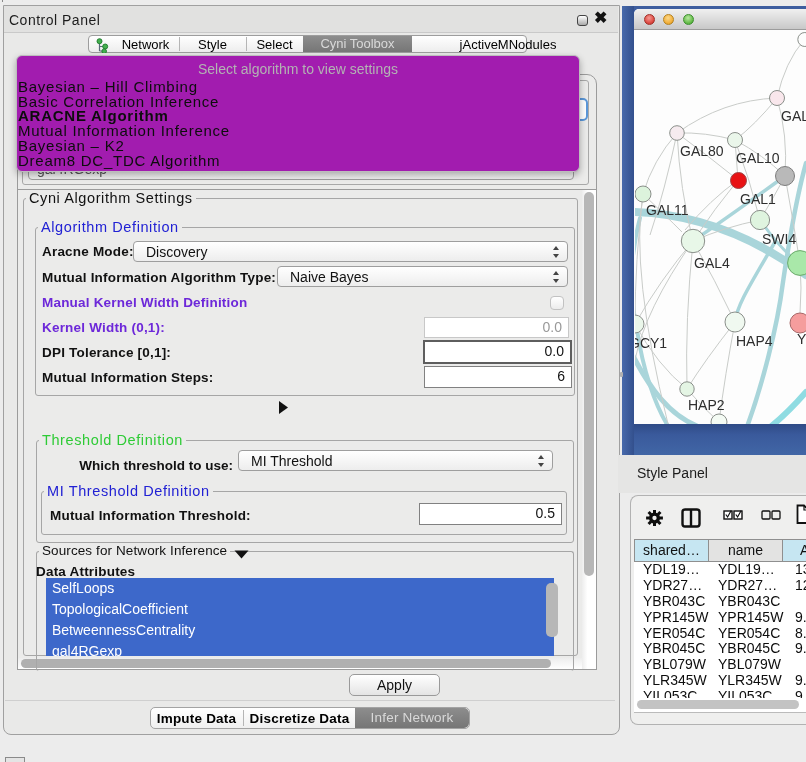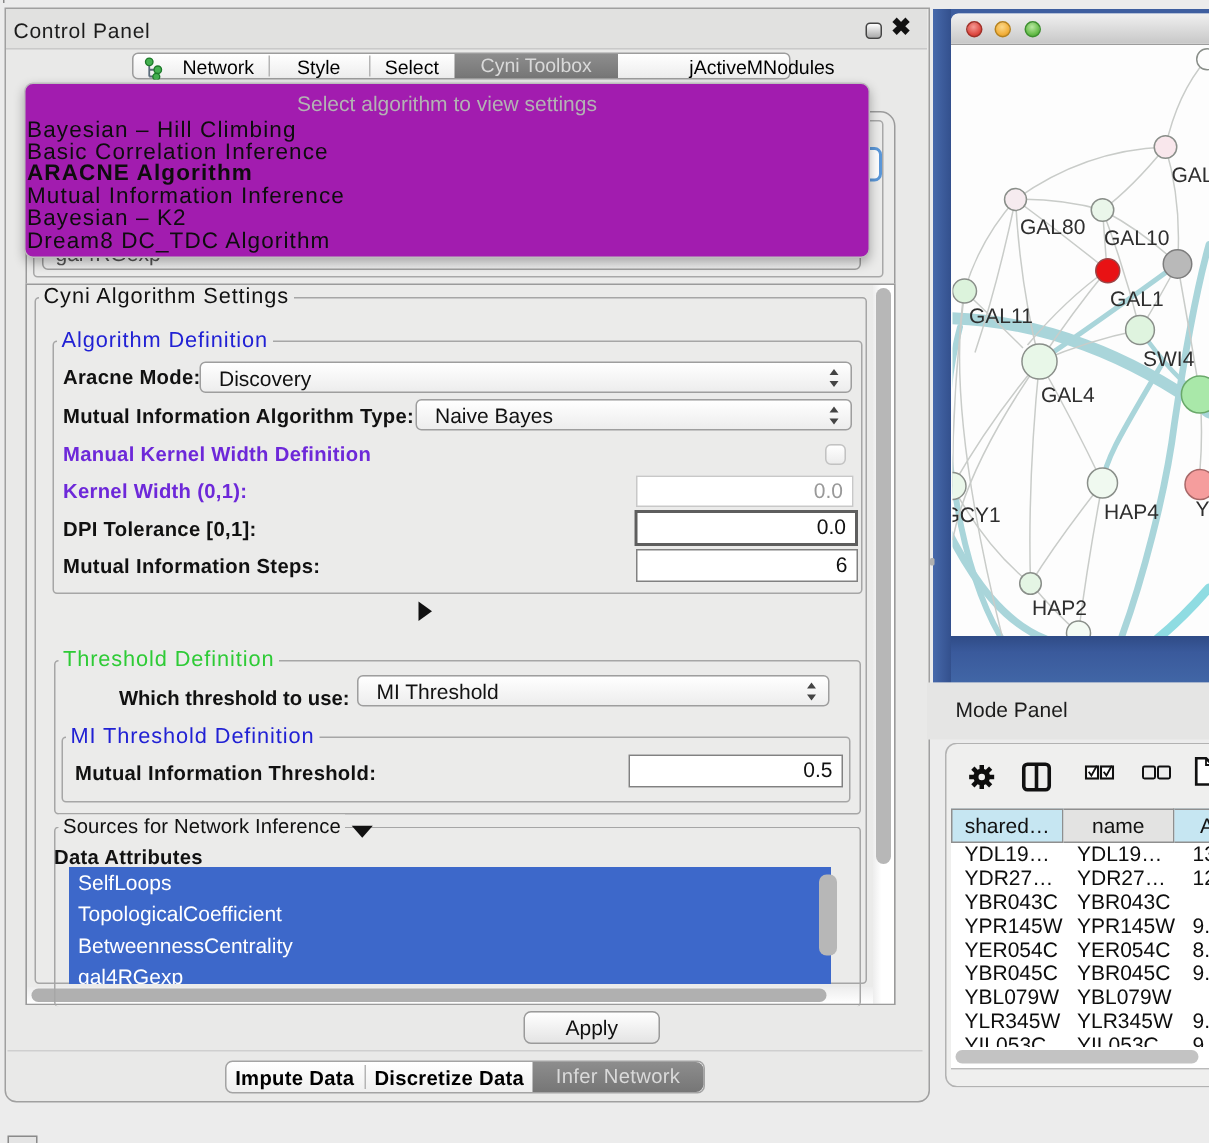--- a/index.html
+++ b/index.html
@@ -211,21 +211,21 @@
 <text x="11" y="185">GAL11</text>
 <text x="127" y="214">SWI4</text>
 <text x="59" y="238">GAL4</text>
 <text x="101" y="316">HAP4</text>
 <text x="162" y="314">Y</text>
 <text x="-6" y="318">GCY1</text>
 <text x="53" y="380">HAP2</text>
 </g>
 </svg>
 <div class="abs" style="left:618px;top:455px;width:188px;height:38px;background:#e5e5e4;"></div>
-<div class="abs" style="left:637px;top:465px;font-size:14px;color:#1c1c1c;">Mode Panel</div>
+<div class="abs" style="left:637px;top:465px;font-size:14px;color:#1c1c1c;">Style Panel</div>
 <div class="abs" style="left:630px;top:495px;width:176px;height:230px;background:#efefee;border:1px solid #b2b2b2;border-right:none;border-radius:8px 0 0 8px;box-sizing:border-box;"></div>
 <svg class="abs" style="left:646px;top:510px;" width="17" height="16" viewBox="0 0 16.5 15.5">
 <g fill="#0d0d0d">
         <circle cx="8.25" cy="7.75" r="5.4"></circle>
         <rect x="6.8" y="-0.4" width="2.9" height="3.4" transform="rotate(0 8.25 7.75)"></rect>
         <rect x="6.8" y="-0.4" width="2.9" height="3.4" transform="rotate(45 8.25 7.75)"></rect>
         <rect x="6.8" y="-0.4" width="2.9" height="3.4" transform="rotate(90 8.25 7.75)"></rect>
         <rect x="6.8" y="-0.4" width="2.9" height="3.4" transform="rotate(135 8.25 7.75)"></rect>
         <rect x="6.8" y="-0.4" width="2.9" height="3.4" transform="rotate(180 8.25 7.75)"></rect>
         <rect x="6.8" y="-0.4" width="2.9" height="3.4" transform="rotate(225 8.25 7.75)"></rect>

